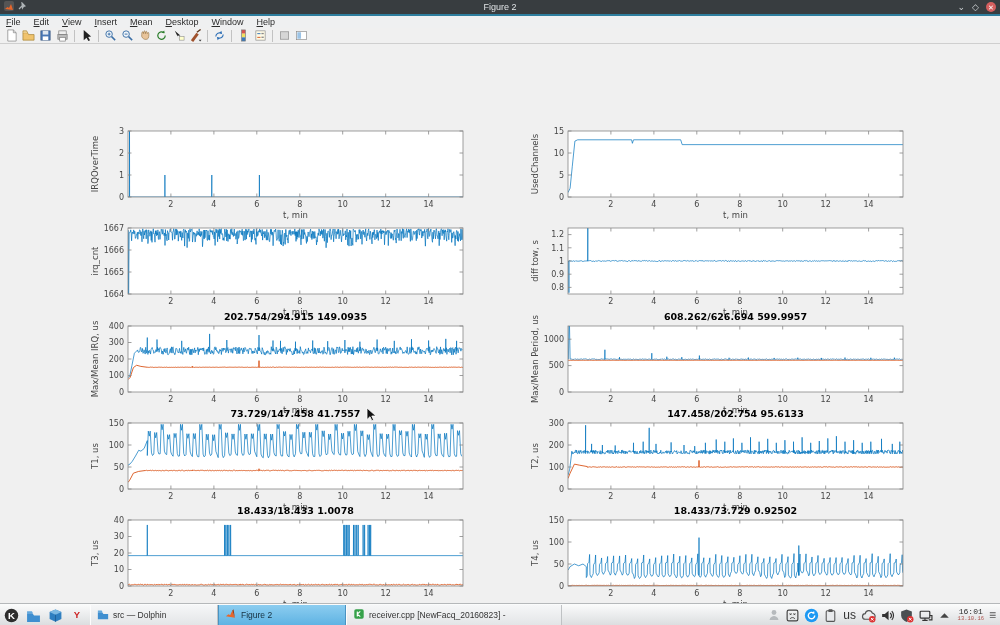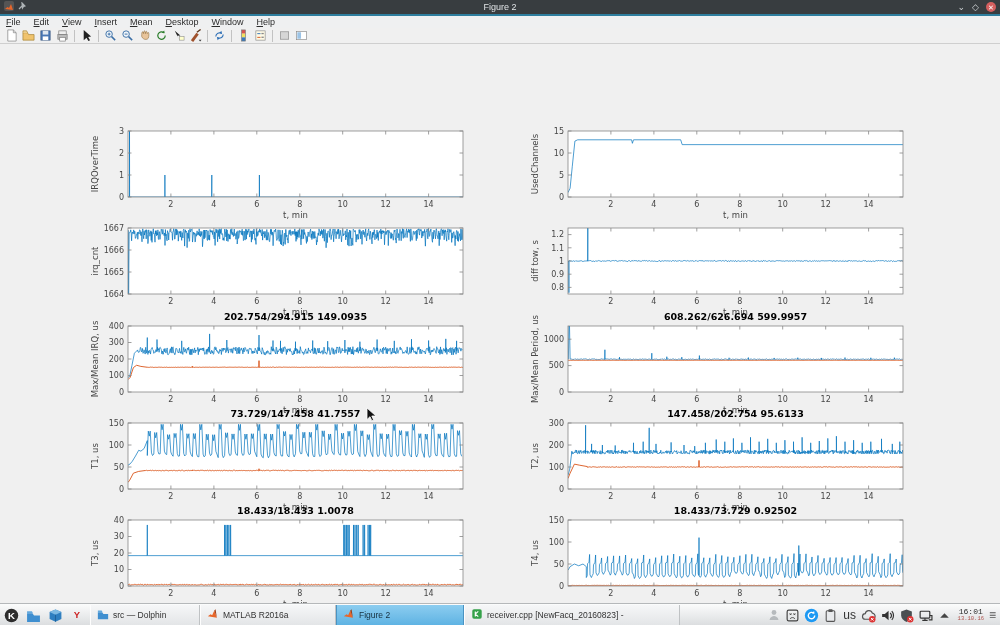--- a/index.html
+++ b/index.html
@@ -677,33 +677,26 @@
           </svg>
         </span>
         <span class="tray-ic">
           <svg width="12" height="12" viewBox="0 0 14 14">
             <path d="M3 12C3 6 7.5 3 12 3c0 5.5-3.5 9-9 9z" fill="#6aa52f"></path>
             <path d="M3.5 11.5C6 8 8 6.5 10.5 4.8" stroke="#4c7a1e" stroke-width=".7" fill="none"></path>
           </svg>
         </span>
       </div>
     <div id="tasks">
-        <span class="task-btn" style="width: 110px;">
+        <span class="task-btn" style="width: 128px;">
           <span><svg width="12" height="12" viewBox="0 0 14 14">
               <path d="M1 5h5l1.5 2H13v6H1z" fill="#3f8fd0"></path>
               <path d="M1 5V3h4.5l1 2" fill="#63a9de"></path>
             </svg></span>
           <span>src — Dolphin</span>
-        </span>
-        <span class="task-btn" style="width: 136px;">
-          <span><svg width="12" height="12" viewBox="0 0 14 14">
-              <path d="M1 9.5l3.2-2.3 1.8 1.2L8.5 3l3 8.5z" fill="#e8662a"></path>
-              <path d="M8.5 3L10 1.5l1.5 10z" fill="#9e3b12"></path>
-            </svg></span>
-          <span>MATLAB R2016a</span>
         </span>
         <span class="task-btn active" style="width: 128px;">
           <span><svg width="12" height="12" viewBox="0 0 14 14">
               <path d="M1 9.5l3.2-2.3 1.8 1.2L8.5 3l3 8.5z" fill="#e8662a"></path>
               <path d="M8.5 3L10 1.5l1.5 10z" fill="#9e3b12"></path>
             </svg></span>
           <span>Figure 2</span>
         </span>
         <span class="task-btn" style="width: 216px;">
           <span><svg width="12" height="12" viewBox="0 0 14 14">

